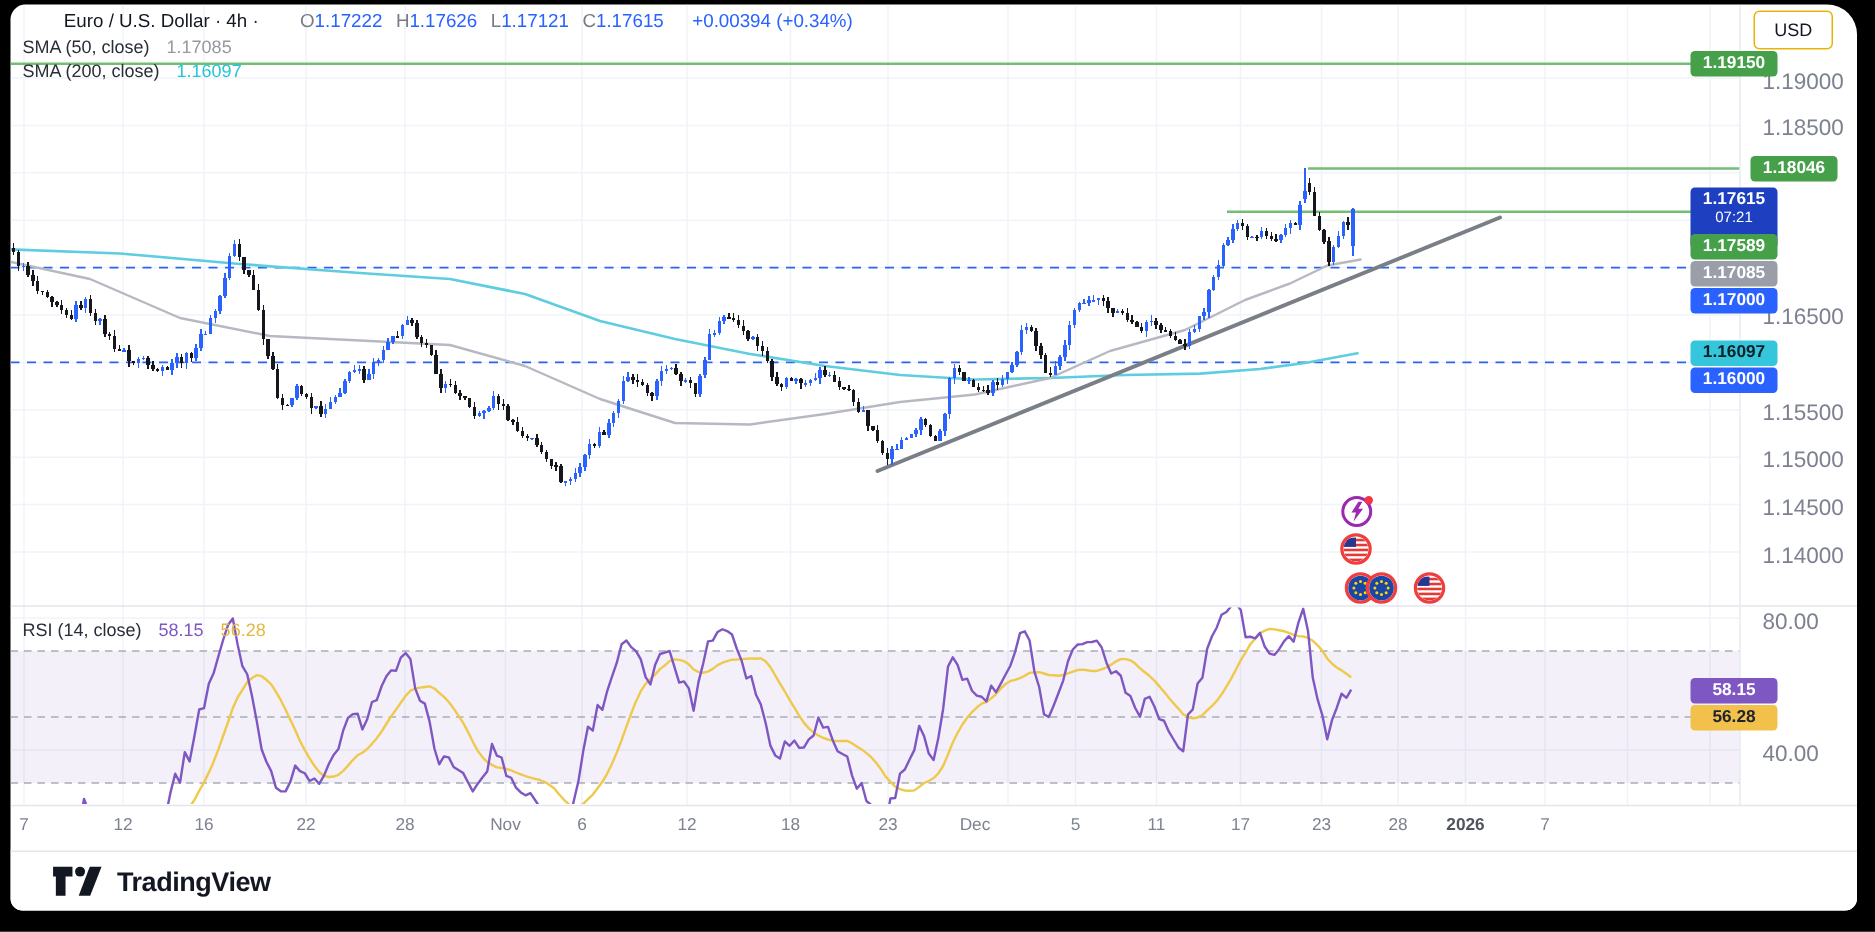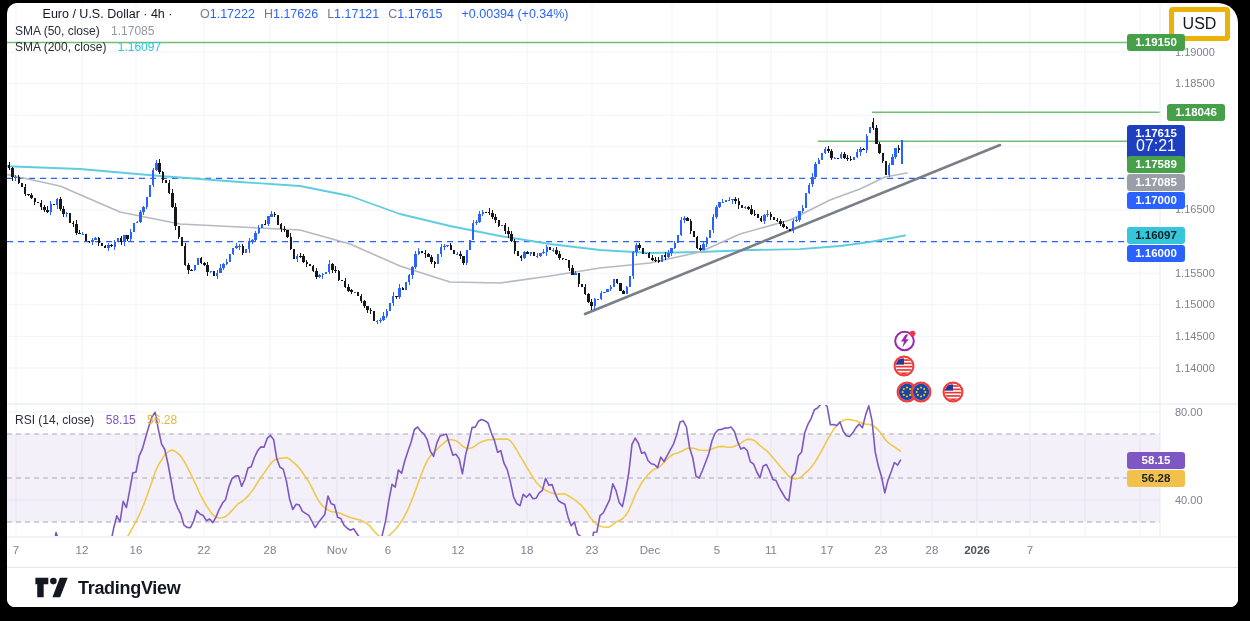--- a/index.html
+++ b/index.html
@@ -11,27 +11,27 @@
   .legend1{left:8px;top:4px;font-size:12.5px;color:#131722;display:flex;align-items:center;}
   .legend1 .ttl{display:inline-block;width:185px;}
   .olhc span.k{color:#787b86;}
   .olhc span.v{color:#2962ff;}
   .olhc span.pair{margin-right:9px;}
   .chg{color:#2962ff;margin-left:10px;}
   .legend2{left:8px;top:21px;font-size:12px;color:#2a2e39;}
   .legend3{left:8px;top:37px;font-size:12px;color:#2a2e39;}
   .l-val{margin-left:8px;}
   .rsi-legend{left:8px;top:410px;font-size:12px;color:#2a2e39;}
-  .usd-btn{left:1162px;top:4px;width:51px;height:24px;background:#fff;border:5px solid #eab308;
-    border-radius:4px;font-size:16px;color:#131722;display:flex;align-items:center;
+  .usd-btn{left:1162px;top:4px;width:51px;height:24px;background:#fff;border:1px solid #eab308;
+    border-radius:4px;font-size:12px;color:#131722;display:flex;align-items:center;
     justify-content:center;cursor:pointer;}
-  .ptick{position:absolute;left:1168px;font-size:11px;color:#7d8290;}
+  .ptick{position:absolute;left:1168px;font-size:15px;color:#7d8290;}
   .pbadge{position:absolute;left:1120px;width:58px;border-radius:3px;font-size:11.5px;
     font-weight:600;text-align:center;line-height:17px;}
-  .pbadge .cd{font-weight:400;font-size:16px;line-height:12px;padding-bottom:14px;margin-top:-2px;}
+  .pbadge .cd{font-weight:400;font-size:10px;line-height:12px;padding-bottom:14px;margin-top:-2px;}
   .tlabel{position:absolute;top:541px;transform:translateX(-50%);font-size:11.5px;color:#7d8290;}
   .tlabel.bold{font-weight:700;color:#50545e;}
   .evicon{position:absolute;width:24px;height:24px;}
   #footer{position:absolute;left:0;top:564px;width:1231px;height:40px;background:#fff;
     border-top:1px solid #e3e6ec;display:flex;align-items:center;}
   #brand{display:flex;align-items:center;gap:7px;margin-left:26px;}
   #brand-text{font-size:18px;font-weight:800;color:#131722;letter-spacing:-0.3px;}
 </style>
 </head>
 <body>

